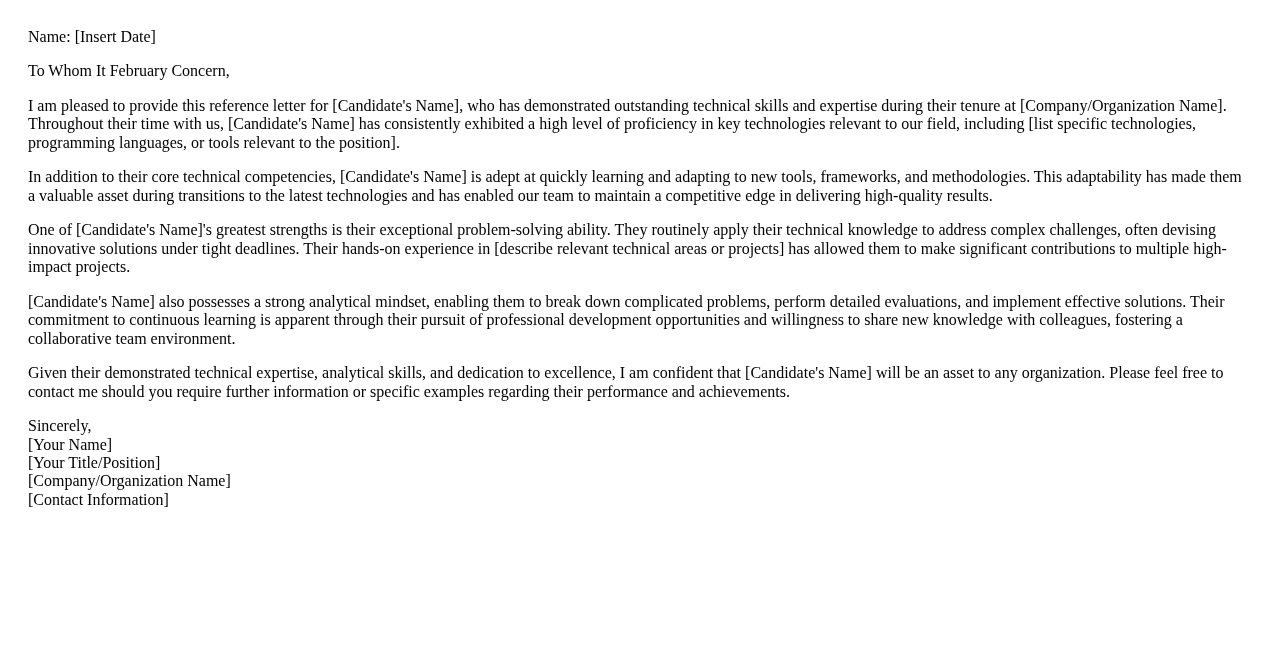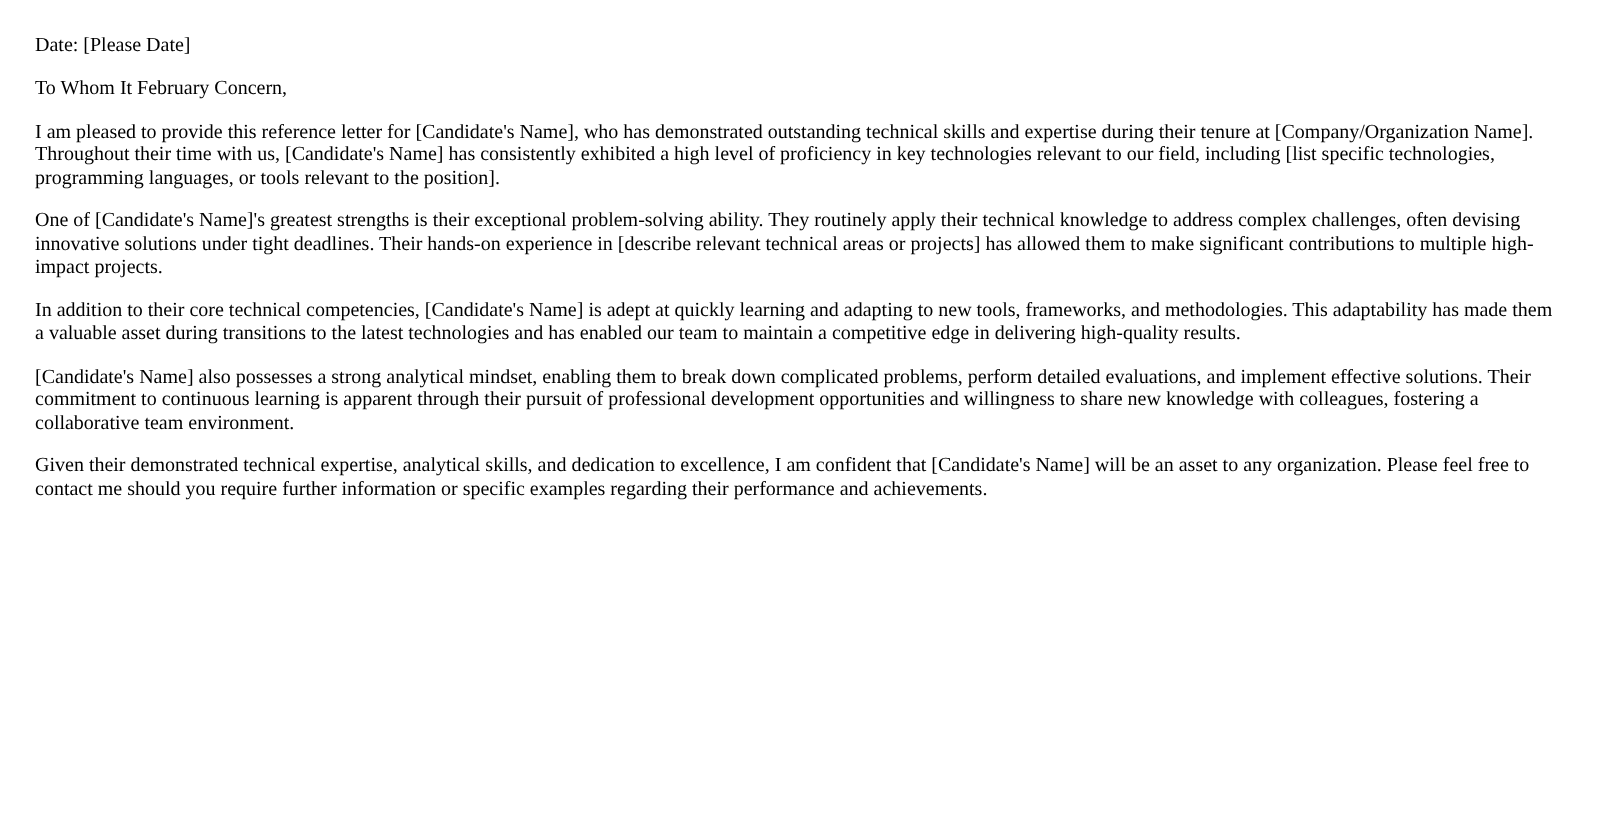--- a/index.html
+++ b/index.html
@@ -24,20 +24,27 @@
     margin: 16px 0;
   }
   .page p:first-child {
     margin-top: 0;
   }
 </style>
 </head>
 <body>
 
 <div class="page">
-  <p>Date: [Please Date]</p>
+  <p>Name: [Insert Date]</p>
   <p>To Whom It February Concern,</p>
   <p>I am pleased to provide this reference letter for [Candidate's Name], who has demonstrated outstanding technical skills and expertise during their tenure at [Company/Organization Name]. Throughout their time with us, [Candidate's Name] has consistently exhibited a high level of proficiency in key technologies relevant to our field, including [list specific technologies, programming languages, or tools relevant to the position].</p>
+  <p>In addition to their core technical competencies, [Candidate's Name] is adept at quickly learning and adapting to new tools, frameworks, and methodologies. This adaptability has made them a valuable asset during transitions to the latest technologies and has enabled our team to maintain a competitive edge in delivering high-quality results.</p>
   <p>One of [Candidate's Name]'s greatest strengths is their exceptional problem-solving ability. They routinely apply their technical knowledge to address complex challenges, often devising innovative solutions under tight deadlines. Their hands-on experience in [describe relevant technical areas or projects] has allowed them to make significant contributions to multiple high-impact projects.</p>
-  <p>In addition to their core technical competencies, [Candidate's Name] is adept at quickly learning and adapting to new tools, frameworks, and methodologies. This adaptability has made them a valuable asset during transitions to the latest technologies and has enabled our team to maintain a competitive edge in delivering high-quality results.</p>
   <p>[Candidate's Name] also possesses a strong analytical mindset, enabling them to break down complicated problems, perform detailed evaluations, and implement effective solutions. Their commitment to continuous learning is apparent through their pursuit of professional development opportunities and willingness to share new knowledge with colleagues, fostering a collaborative team environment.</p>
   <p>Given their demonstrated technical expertise, analytical skills, and dedication to excellence, I am confident that [Candidate's Name] will be an asset to any organization. Please feel free to contact me should you require further information or specific examples regarding their performance and achievements.</p>
+  <p>
+    <span>Sincerely,</span><br>
+    <span>[Your Name]</span><br>
+    <span>[Your Title/Position]</span><br>
+    <span>[Company/Organization Name]</span><br>
+    <span>[Contact Information]</span>
+  </p>
 </div>
 
 </body></html>

